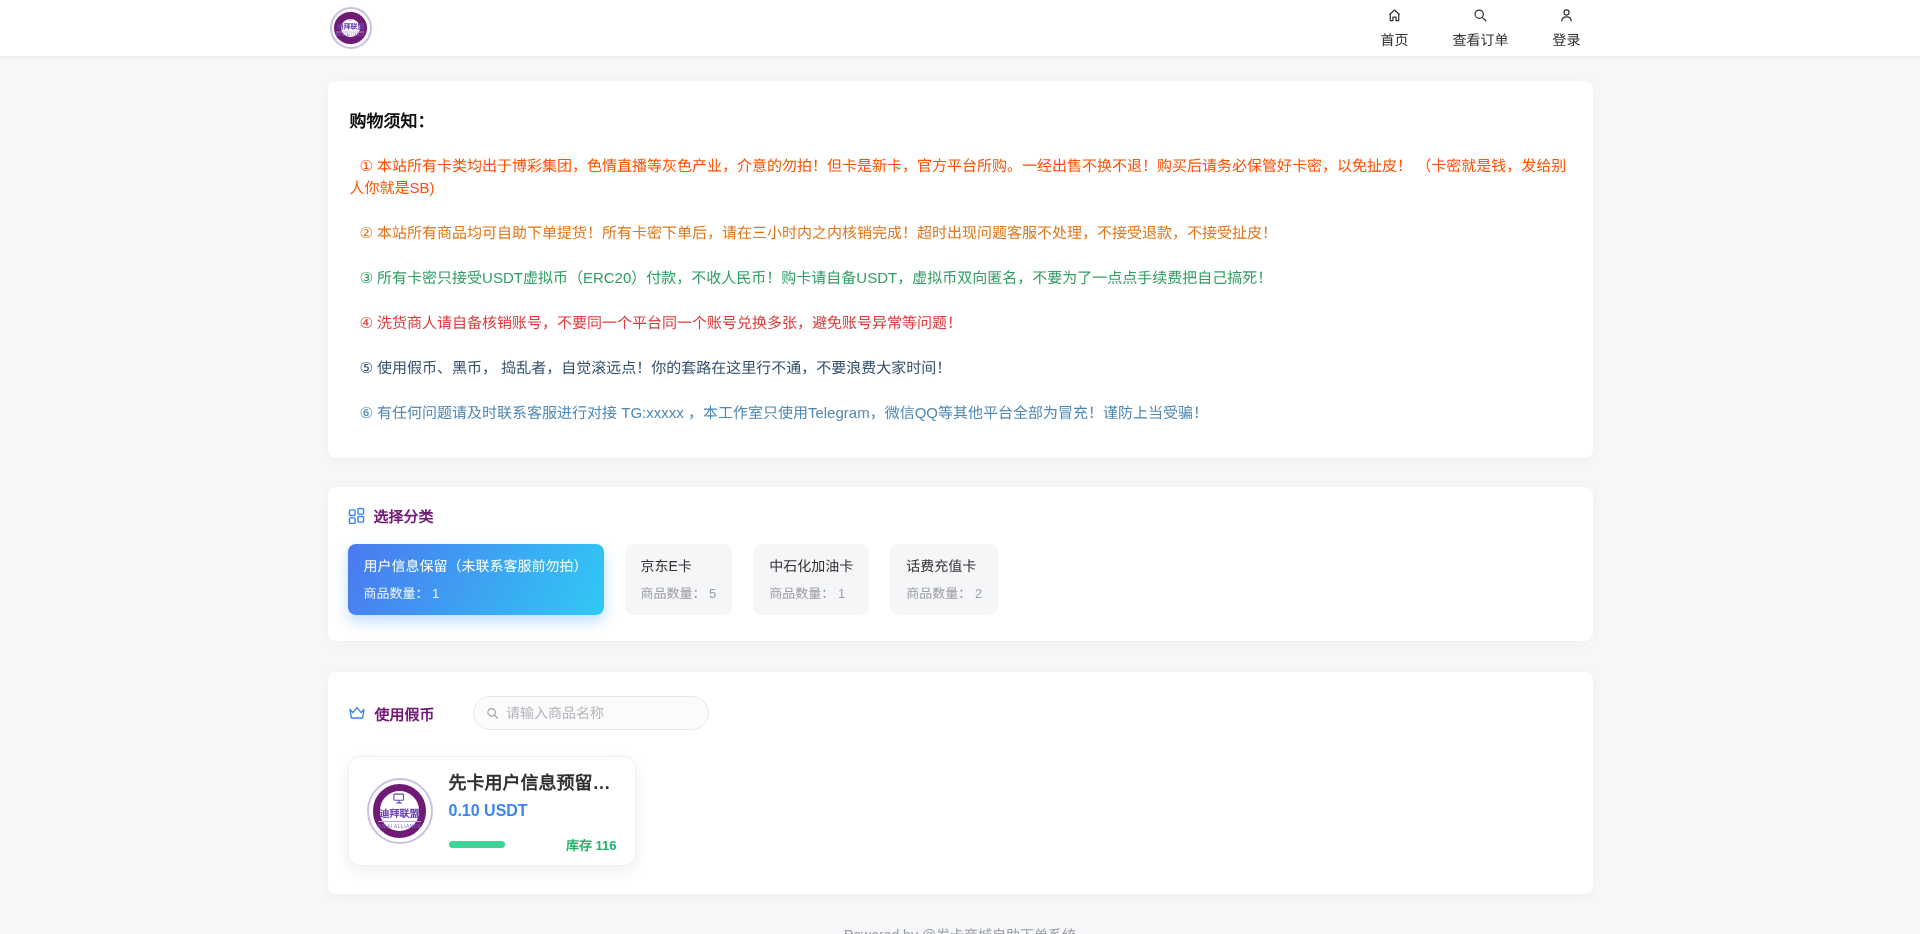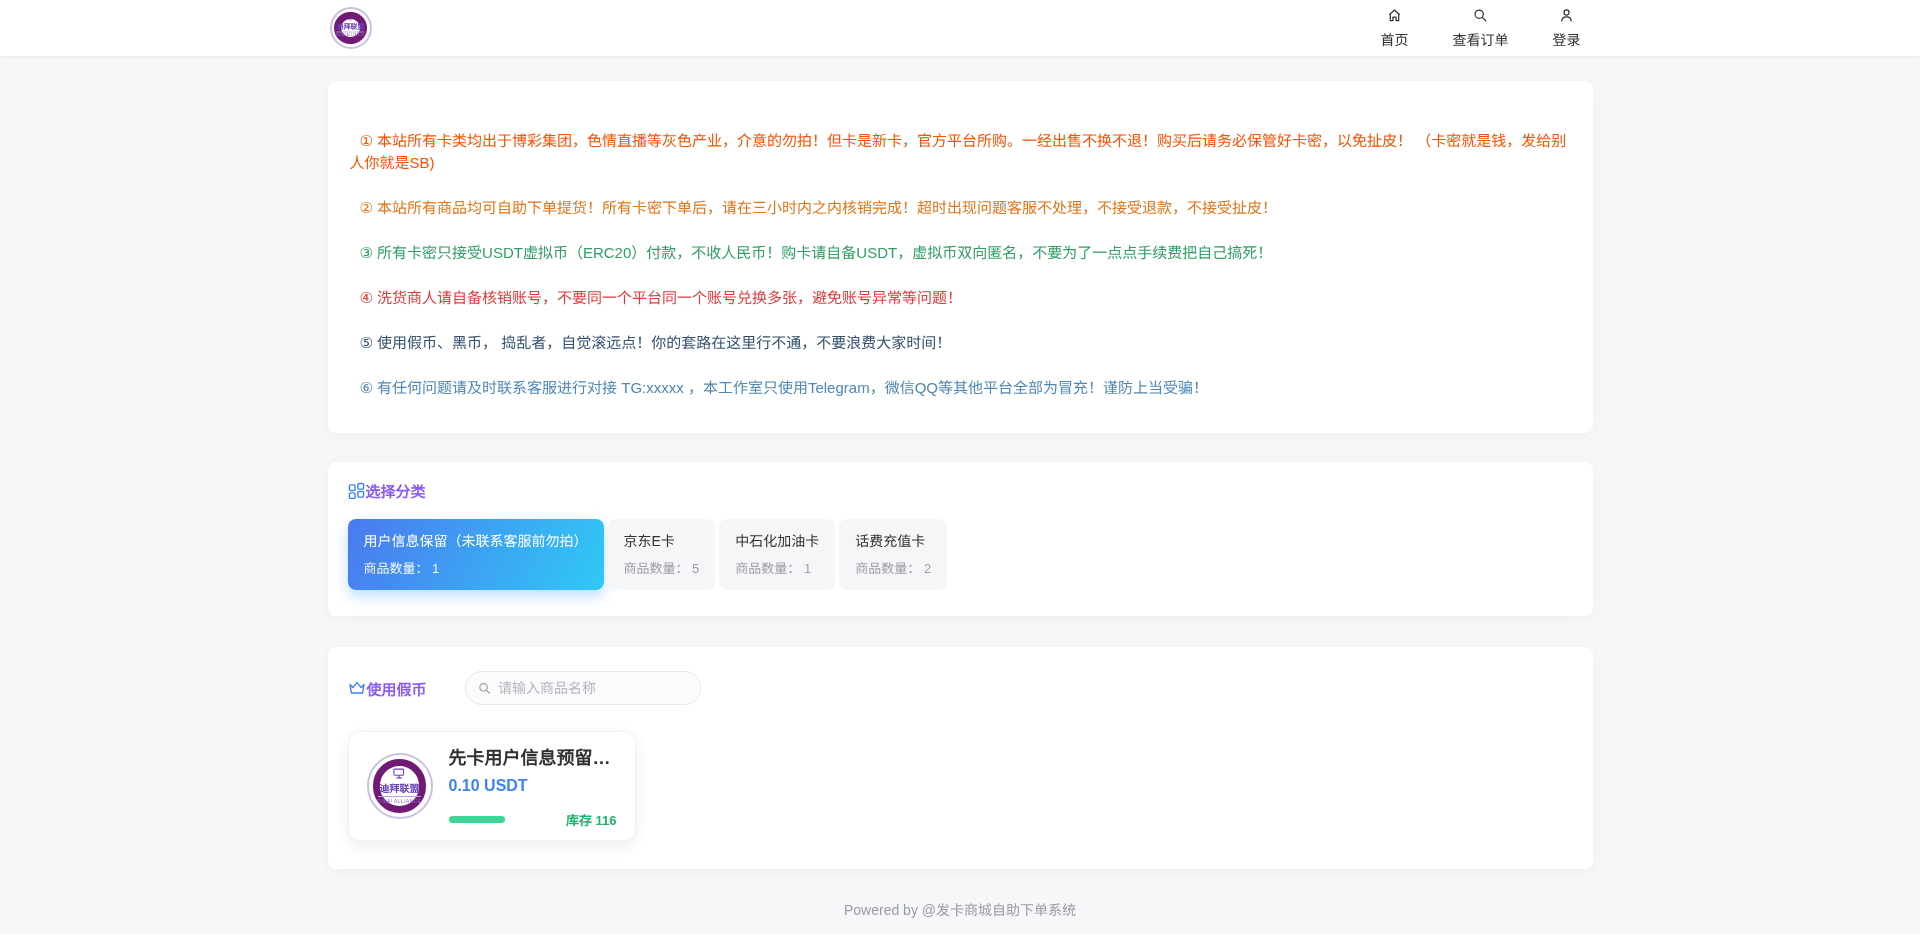--- a/index.html
+++ b/index.html
@@ -72,24 +72,24 @@
   .notice-line {
     font-size: 15px;
     line-height: 22px;
     margin-top: 23px;
     text-indent: 10px;
     font-weight: 500;
   }
 
   .category-card { margin-top: 29px; padding: 18px 20px 26px; }
   .sec-head {
-    display: flex; align-items: center; gap: 1px;
-    font-size: 15px; font-weight: bold; color: #8b5cf6;
-  }
-  .cat-row { display: flex; gap: 4px; margin-top: 18px; align-items: flex-end; }
+    display: flex; align-items: center; gap: 9px;
+    font-size: 15px; font-weight: bold; color: #701a75;
+  }
+  .cat-row { display: flex; gap: 21px; margin-top: 18px; align-items: flex-end; }
   .cat-item {
     border-radius: 8px;
     background: #f5f6f8;
     padding: 11px 16px 13px;
     cursor: pointer;
     min-width: 96px;
   }
   .cat-name { font-size: 14px; color: #303133; white-space: nowrap; }
   .cat-count { font-size: 13px; color: #9a9ca3; margin-top: 8px; white-space: nowrap; }
   .cat-item.selected {
@@ -182,20 +182,21 @@
         </svg>
         <span>登录</span>
       </a>
     </nav>
   </div>
 </header>
 
 <main class="container">
 
   <section class="card notice-card">
+    <h2 class="notice-title">购物须知：</h2>
     <p class="notice-line" style="color: rgb(255, 79, 0);">① 本站所有卡类均出于博彩集团，色情直播等灰色产业，介意的勿拍！但卡是新卡，官方平台所购。一经出售不换不退！购买后请务必保管好卡密，以免扯皮！ （卡密就是钱，发给别人你就是SB)</p>
     <p class="notice-line" style="color: rgb(224, 118, 26);">② 本站所有商品均可自助下单提货！所有卡密下单后，请在三小时内之内核销完成！超时出现问题客服不处理，不接受退款，不接受扯皮！</p>
     <p class="notice-line" style="color: rgb(47, 158, 99);">③ 所有卡密只接受USDT虚拟币（ERC20）付款，不收人民币！购卡请自备USDT，虚拟币双向匿名，不要为了一点点手续费把自己搞死！</p>
     <p class="notice-line" style="color: rgb(224, 58, 58);">④ 洗货商人请自备核销账号，不要同一个平台同一个账号兑换多张，避免账号异常等问题！</p>
     <p class="notice-line" style="color: rgb(51, 80, 110);">⑤ 使用假币、黑币， 捣乱者，自觉滚远点！你的套路在这里行不通，不要浪费大家时间！</p>
     <p class="notice-line" style="color: rgb(79, 136, 181);">⑥ 有任何问题请及时联系客服进行对接 TG:xxxxx ，本工作室只使用Telegram，微信QQ等其他平台全部为冒充！谨防上当受骗！</p>
   </section>
 
   <section class="card category-card">
     <div class="sec-head">

